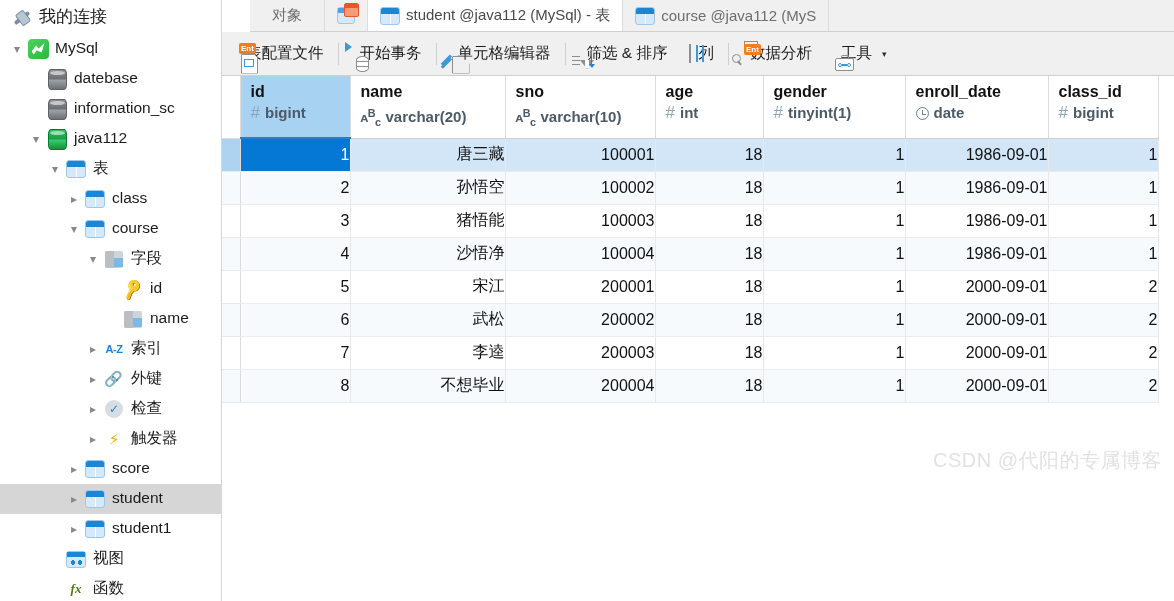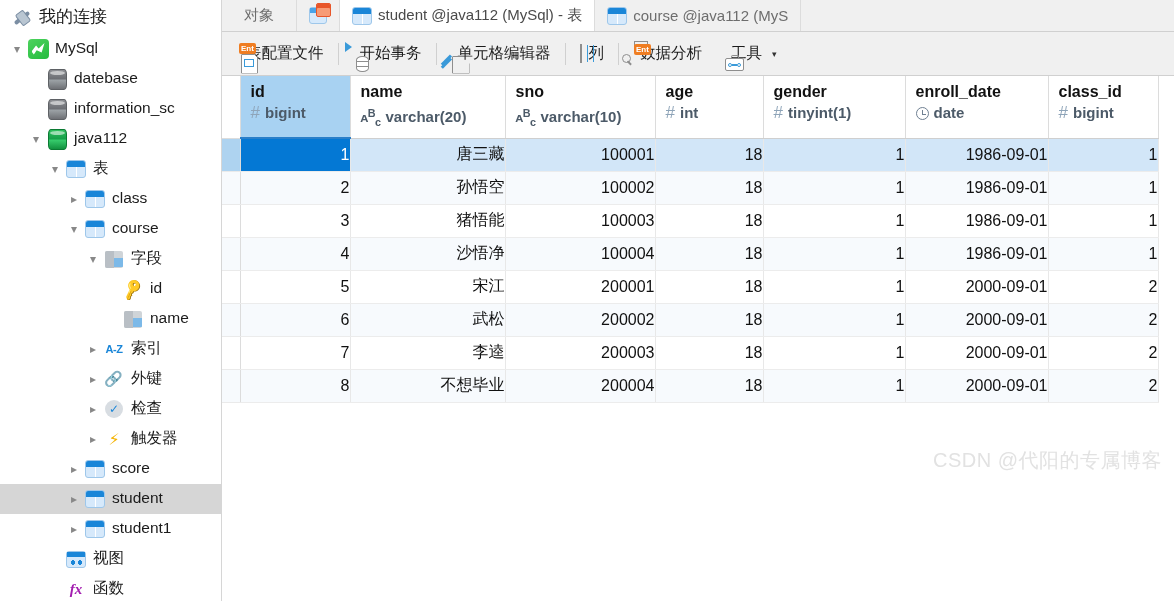--- a/index.html
+++ b/index.html
@@ -74,28 +74,28 @@
   .ic-az { color:#1a86d8; font-size:11px; font-weight:bold; letter-spacing:-0.5px; }
   .ic-link { color:#1a86d8; font-size:15px; }
   .ic-check { width:18px;height:18px;border-radius:50%;background:#d8dde2;
               display:flex;align-items:center;justify-content:center;color:#1a86d8;font-size:12px;font-weight:bold;}
   .ic-bolt { color:#f5b301; font-size:16px; }
   .ic-view { width:20px;height:17px;border-radius:3px;background:#d6e9fb;border:1px solid #9ec7ea;position:relative;}
   .ic-view::before{content:"";position:absolute;left:0;right:0;top:0;height:5px;background:#1a86d8;}
   .ic-view::after{content:"";position:absolute;left:3px;bottom:2px;width:13px;height:5px;
     background:radial-gradient(circle 2.5px at 3px 2.5px,#1a86d8 99%,transparent),
                radial-gradient(circle 2.5px at 10px 2.5px,#1a86d8 99%,transparent);}
-  .ic-fx { color:#a21caf; font-size:15px; font-style:italic; font-weight:bold; font-family:"Liberation Serif",serif; }
+  .ic-fx { color:#4d7c0f; font-size:13px; font-style:italic; font-weight:bold; font-family:"Liberation Serif",serif; }
 
   
   #right { flex: 1 1 auto; display: flex; flex-direction: column; height: 601px; overflow: hidden; }
 
   
   #tabstrip { height: 32px; background:#f0f0f0; display:flex; align-items:stretch;
-              border-bottom:1px solid #d0d0d0; flex:0 0 32px; }
+              border-bottom:1px solid #d0d0d0; flex:0 0 32px;margin-left:28px; }
   .tab { display:flex; align-items:center; gap:6px; padding:0 12px;
          font-size:15px; color:#6d6d6d; white-space:nowrap;
          border-right:1px solid #dcdcdc; background:#f0f0f0; }
   .tab.obj { padding: 0 22px; }
   .tab.active { background:#ffffff; color:#4a4a4a; }
   .tab .ticon { display:inline-flex; align-items:center; }
 
   .ic-query2 { width:18px;height:17px;border-radius:3px;background:#d6e9fb;
                border:1px solid #9ec7ea;position:relative;}
   .ic-query2::before{content:"";position:absolute;left:0;right:0;top:0;height:5px;background:#4aa3e8;}
@@ -401,20 +401,24 @@
         <div class="tbtn">
           <span><span class="ic-trans"><span class="cyl"></span><span class="l1"></span><span class="l2"></span><span class="tri"></span></span></span>
           <span>开始事务</span>
         </div>
         <div class="tsep"></div>
         <div class="tbtn">
           <span><span class="ic-pencil"><span class="bx"></span><span class="pn"></span><span class="pn2"></span></span></span>
           <span>单元格编辑器</span>
         </div>
         <div class="tsep"></div>
+        <div class="tbtn">
+          <span><span class="ic-filter"><span class="fn"></span><span class="arw"></span><span class="arwh"></span><span class="ln" style="top:2px"></span><span class="ln" style="top:6px"></span><span class="ln" style="top:10px"></span></span></span>
+          <span>筛选 &amp; 排序</span>
+        </div>
         <div class="tbtn">
           <span><span class="ic-cols"></span></span>
           <span>列</span>
         </div>
         <div class="tsep"></div>
         <div class="tbtn">
           <span><span class="ic-analyze"><span class="bars"></span><span class="mag"></span><span class="mgh"></span><span class="ent">Ent</span></span></span>
           <span>数据分析</span>
         </div>
         <div class="tbtn">

